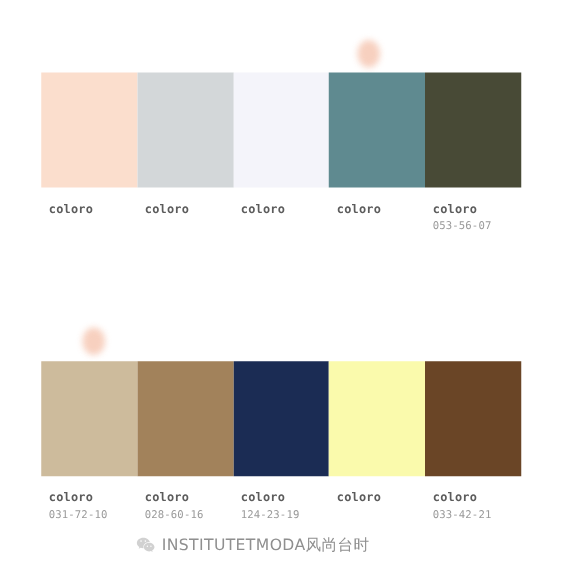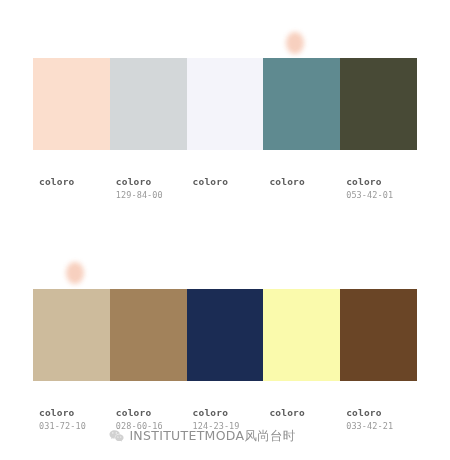--- a/index.html
+++ b/index.html
@@ -50,21 +50,21 @@
     height: 92px;
   }
   .swatch {
     flex: 1 1 0;
     height: 100%;
   }
 
   .label-strip {
     display: flex;
     width: 100%;
-    margin-top: 25px;
+    margin-top: 11px;
   }
   .label-cell {
     flex: 1 1 0;
     padding-left: 6px;
     box-sizing: border-box;
   }
   .brand {
     font-size: 9.5px;
     font-weight: bold;
     color: #5c5c5c;
@@ -119,31 +119,30 @@
       <div class="swatch" style="background-color: rgb(244, 244, 250);"></div>
       <div class="swatch" style="background-color: rgb(95, 138, 144);"></div>
       <div class="swatch" style="background-color: rgb(72, 74, 54);"></div>
     </div>
     <div class="label-strip">
       <div class="label-cell">
         <div class="brand">coloro</div>
       </div>
       <div class="label-cell">
         <div class="brand">coloro</div>
-        <div class="code">129-84-00</div>
       </div>
       <div class="label-cell">
         <div class="brand">coloro</div>
       </div>
       <div class="label-cell">
         <div class="brand">coloro</div>
       </div>
       <div class="label-cell">
         <div class="brand">coloro</div>
-        <div class="code">053-42-01</div>
+        <div class="code">053-56-07</div>
       </div>
     </div>
   </div>
 
   <div class="palette-row row-2">
     <div class="swatch-strip">
       <div class="swatch" style="background-color: rgb(205, 187, 156);"></div>
       <div class="swatch" style="background-color: rgb(162, 130, 91);"></div>
       <div class="swatch" style="background-color: rgb(27, 44, 84);"></div>
       <div class="swatch" style="background-color: rgb(250, 250, 172);"></div>

